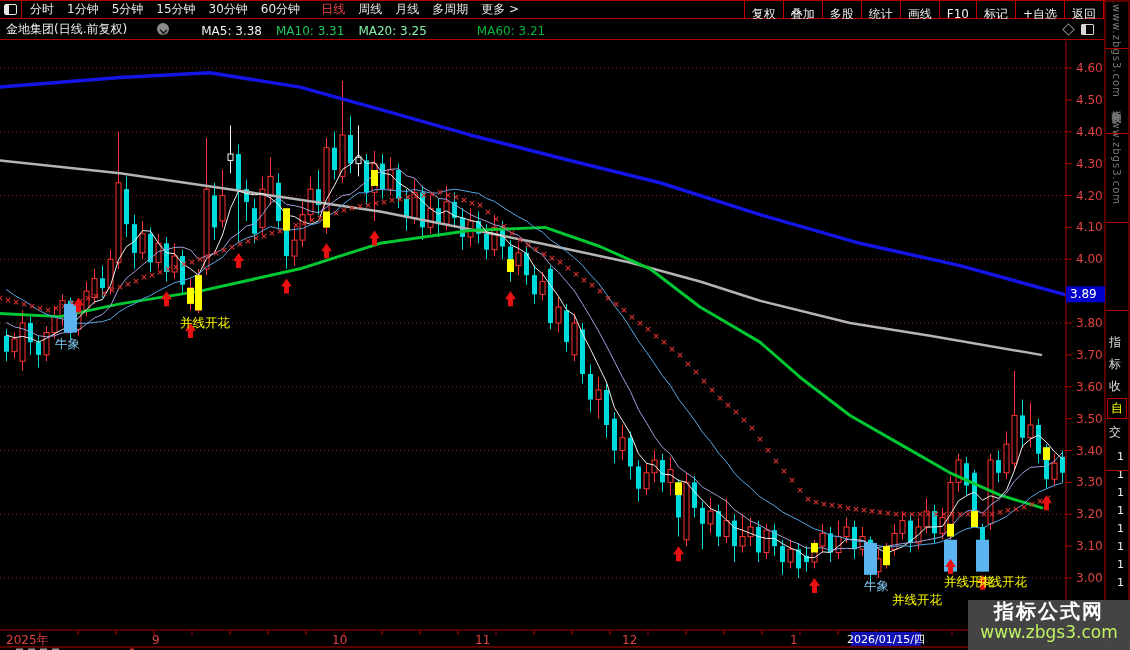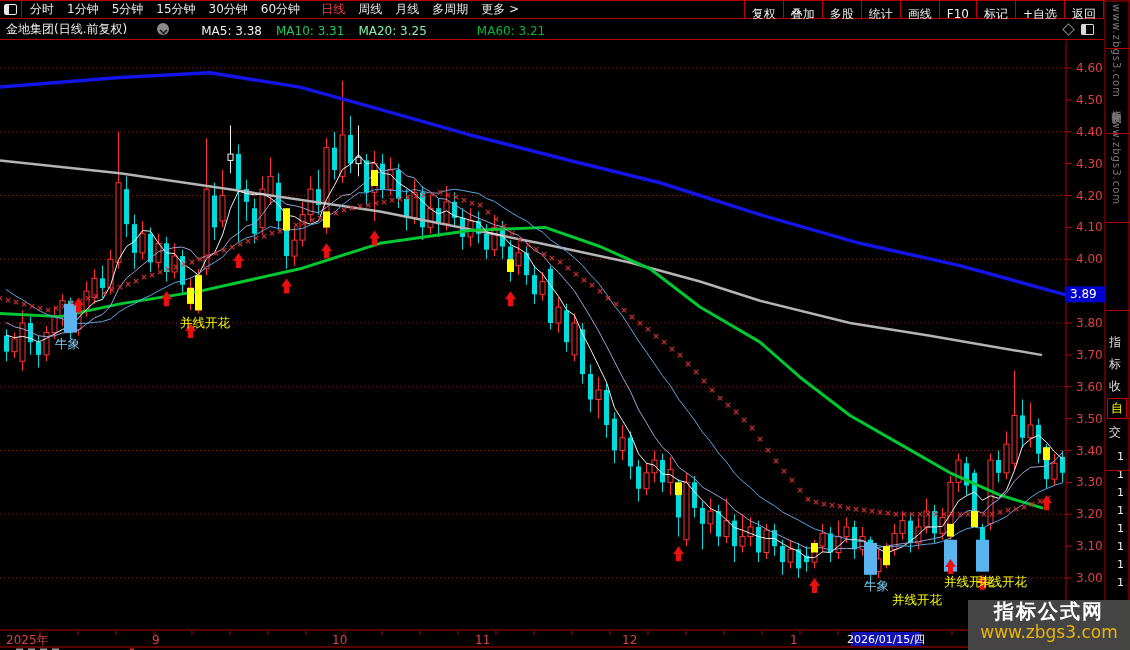--- a/index.html
+++ b/index.html
@@ -33,21 +33,21 @@
   .rstrip{position:absolute;left:1106px;top:0;width:23px;height:650px;z-index:3;overflow:hidden;}
   .rstrip .vwm{position:absolute;left:3px;top:4px;height:320px;writing-mode:vertical-rl;font-size:10px;color:#8e8e8e;letter-spacing:1px;opacity:.85;white-space:nowrap;}
   .rstrip .cchar{position:absolute;left:3px;font-size:12px;color:#dcdcdc;}
   .rstrip .hlbox{position:absolute;left:1px;width:18px;height:19px;border:1px solid #c00000;color:#ffff00;font-size:12px;text-align:center;line-height:19px;}
   .rstrip .onec{position:absolute;left:11px;font-size:11px;color:#f0f0f0;}
   .rstrip .sep{position:absolute;left:0;width:23px;height:1px;background:#b40000;}
   
   .watermark{position:absolute;left:968px;top:600px;width:162px;height:50px;background:rgba(72,72,72,.95);
              z-index:10;display:flex;flex-direction:column;align-items:center;justify-content:flex-start;}
   .wm1{font-size:20px;font-weight:bold;color:#ffffff;letter-spacing:2px;line-height:22px;}
-  .wm2{font-size:17px;color:#eab308;line-height:20px;}
+  .wm2{font-size:17px;color:#bef264;line-height:20px;}
   svg{position:absolute;left:0;top:0;z-index:1;}
 </style>
 </head>
 <body>
 
 <div class="screen">
   <svg id="chart-svg" width="1130" height="650">
       <rect x="0" y="0" width="1130" height="650" fill="#000"></rect>
       <line x1="0" y1="577.9999999999999" x2="1066" y2="577.9999999999999" stroke="#8a2020" stroke-width="1" stroke-dasharray="1 3"></line>
       <line x1="0" y1="514.2499999999998" x2="1066" y2="514.2499999999998" stroke="#8a2020" stroke-width="1" stroke-dasharray="1 3"></line>

